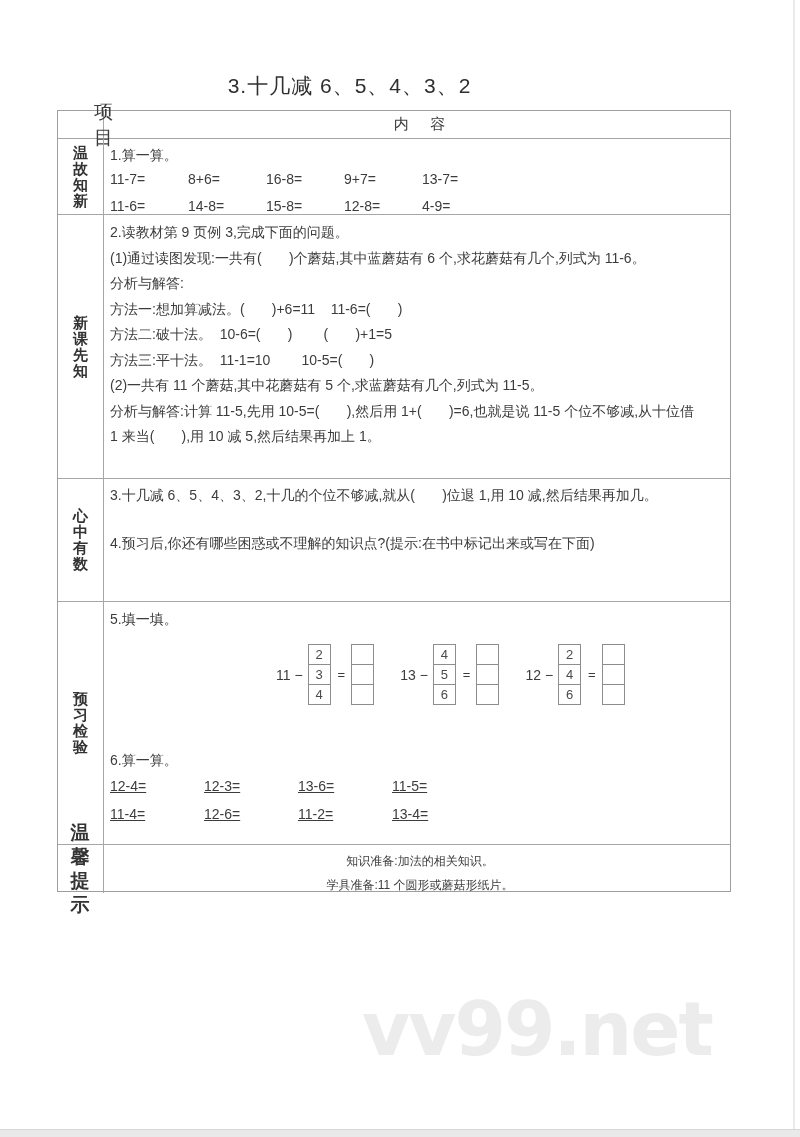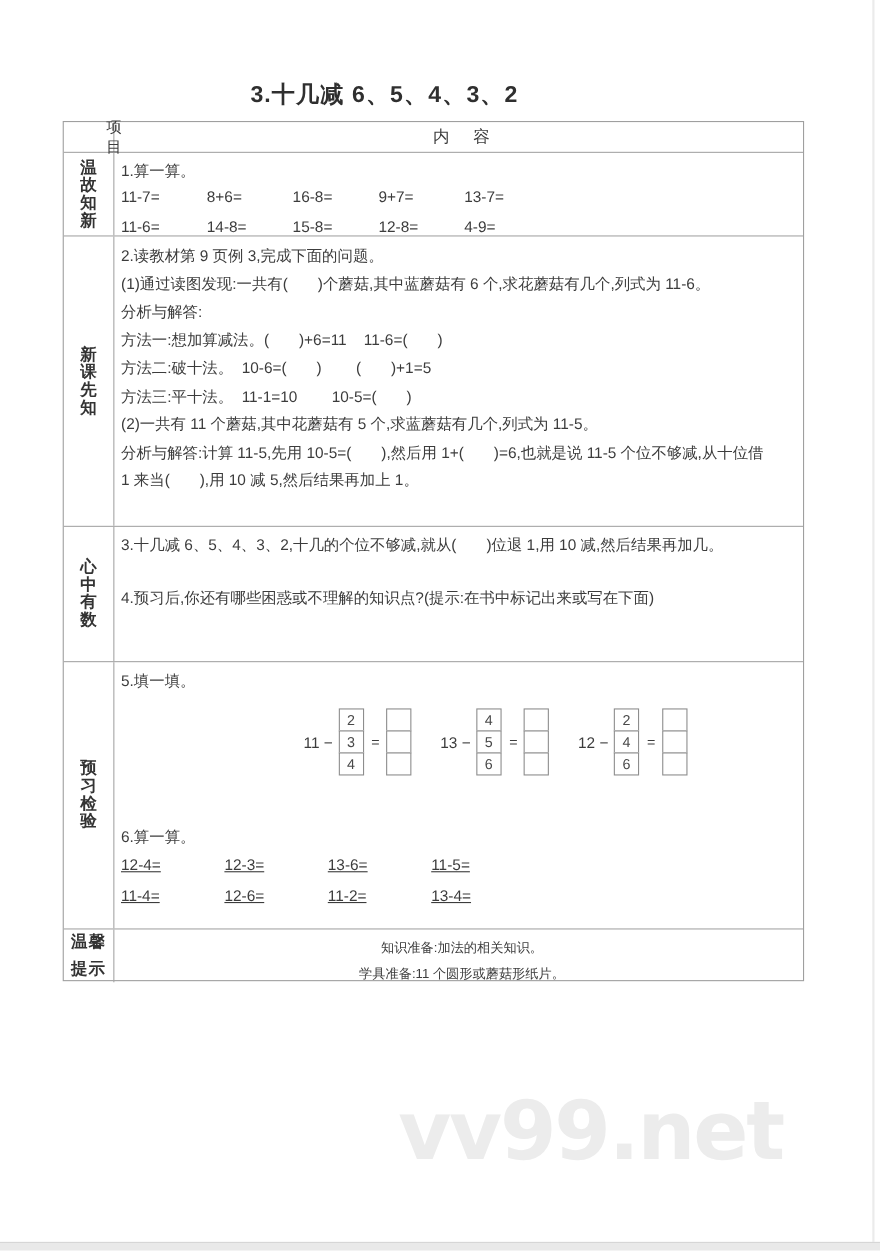--- a/index.html
+++ b/index.html
@@ -2,43 +2,43 @@
 <html><head>
 <meta charset="utf-8">
 <style>
   html,body{margin:0;padding:0;background:#fff;}
   .page{
     position:relative;width:800px;height:1137px;background:#ffffff;overflow:hidden;
     font-family:"Liberation Sans","DejaVu Sans",sans-serif;color:#3c3c3c;
   }
   .title{
     position:absolute;top:72px;left:0;width:699px;text-align:center;
-    font-size:21px;font-weight:bold;color:#2f2f2f;letter-spacing:1px;
+    font-size:21px;font-weight:normal;color:#2f2f2f;letter-spacing:1px;
   }
   .wtable{
     position:absolute;left:57px;top:110px;width:674px;height:782px;
     border:1px solid #9f9f9f;box-sizing:border-box;background:#fff;
   }
   .trow{display:flex;box-sizing:border-box;border-top:1px solid #a6a6a6;}
   .trow.first{border-top:none;}
   .cell-label{
     width:46px;flex:0 0 46px;border-right:1px solid #a6a6a6;box-sizing:border-box;
     display:flex;align-items:center;justify-content:center;
   }
   .cell-content{flex:1;box-sizing:border-box;padding-left:6px;overflow:hidden;}
   .vlabel{
     width:17px;word-break:break-all;line-height:16px;font-size:15px;font-weight:bold;
     text-align:center;color:#333;
   }
   .vlabel2{
-    width:34px;word-break:break-all;line-height:24px;font-size:15px;font-weight:bold;
+    width:34px;word-break:break-all;line-height:24px;font-size:19px;font-weight:bold;
     text-align:center;color:#333;letter-spacing:1px;
   }
   .hdr-row{height:27px;}
-  .hdr-label{font-size:14px;font-weight:normal;letter-spacing:2px;margin-left:48px;}
+  .hdr-label{font-size:19px;font-weight:normal;letter-spacing:2px;margin-left:48px;}
   .hdr-content{
     display:flex;align-items:center;justify-content:center;font-size:15px;
     white-space:pre-wrap;letter-spacing:1px;
   }
   .row-review{height:76px;}
   .row-newlesson{height:264px;}
   .row-mind{height:123px;}
   .row-preview{height:243px;}
   .row-tips{height:49px;}
   .tline{font-size:14px;line-height:25.5px;white-space:pre-wrap;}

